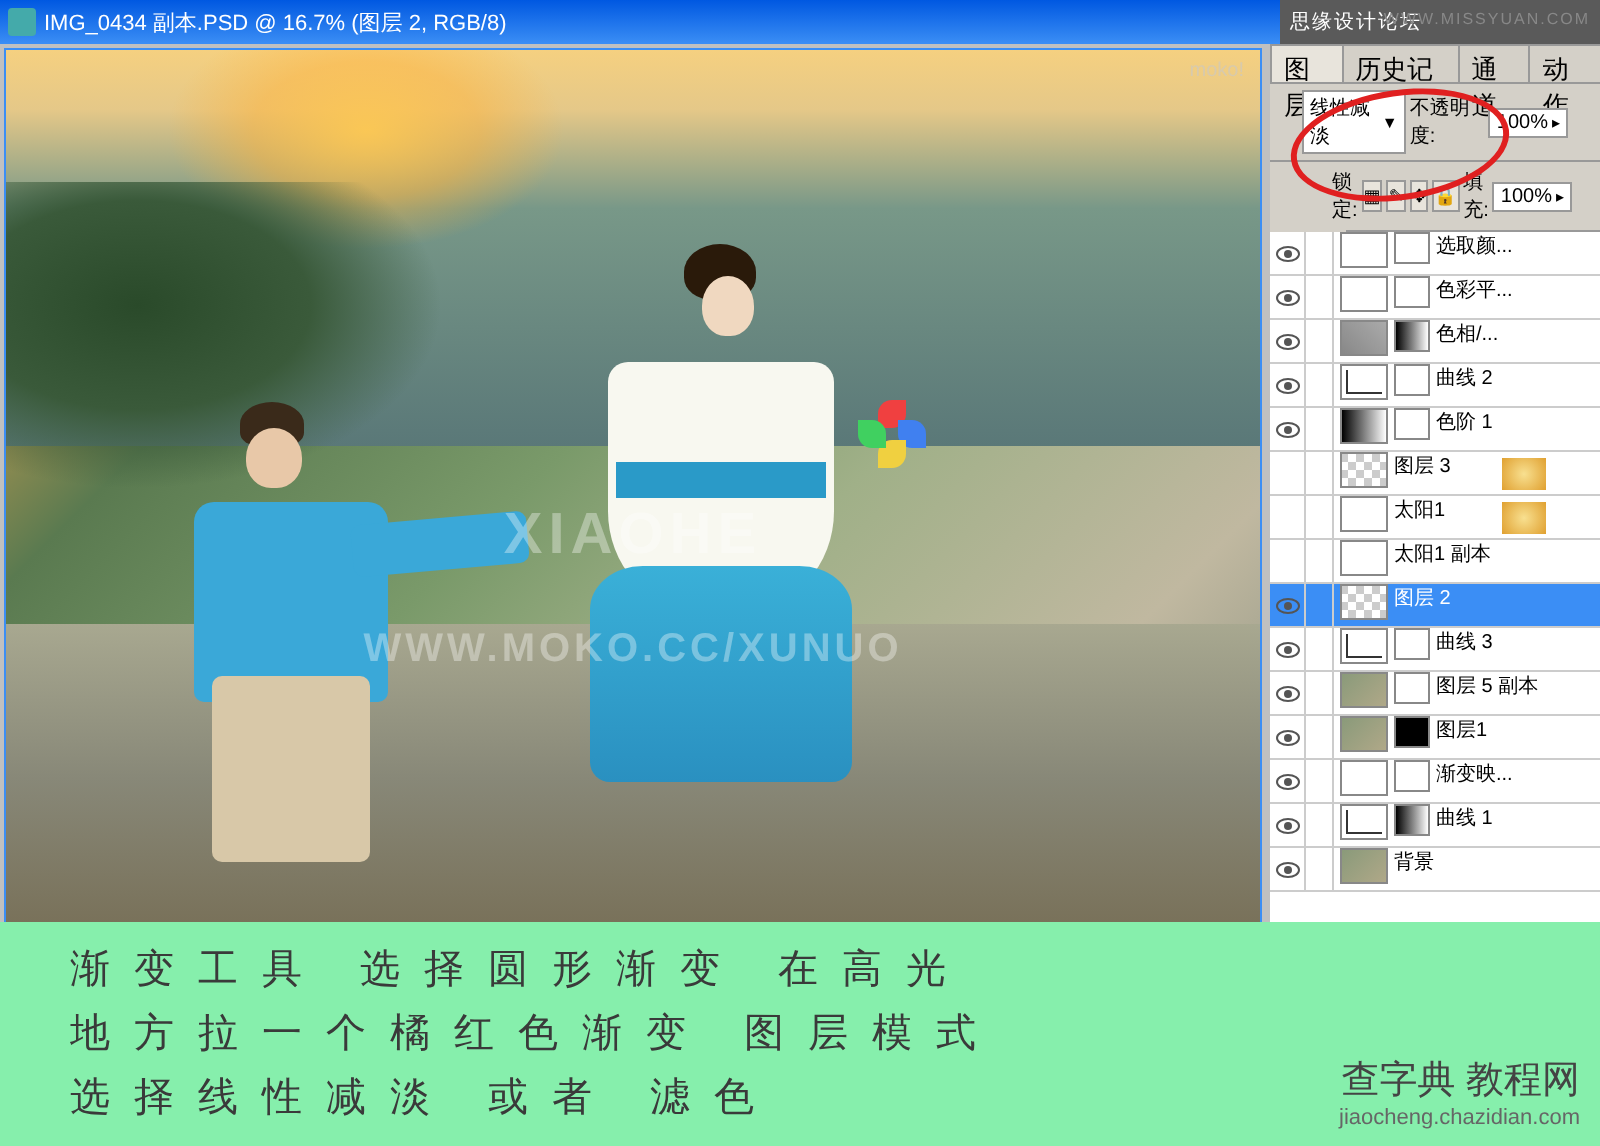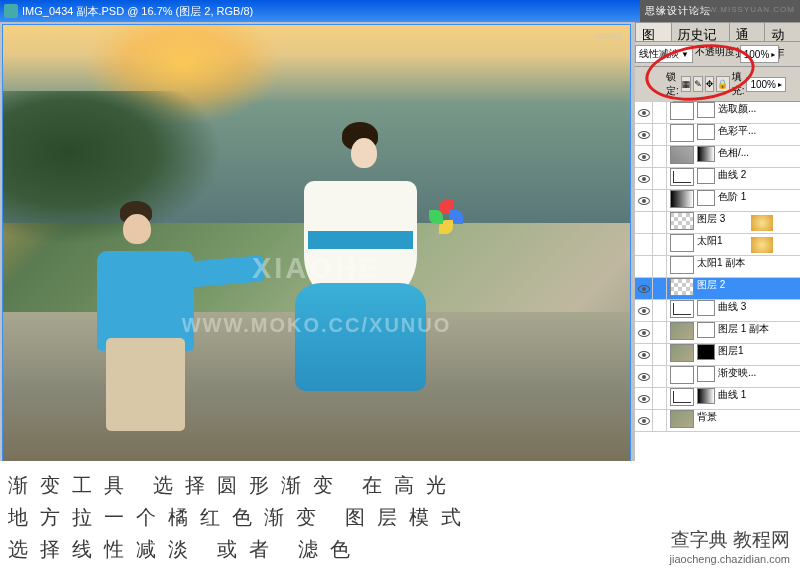--- a/index.html
+++ b/index.html
@@ -39,21 +39,21 @@
 .pinwheel div{position:absolute;width:14px;height:14px;border-radius:50% 0;}
 .pw1{background:#f04040;top:0;left:10px;}
 .pw2{background:#4080f0;top:10px;left:20px;transform:rotate(90deg);}
 .pw3{background:#f0d040;top:20px;left:10px;transform:rotate(180deg);}
 .pw4{background:#40d060;top:10px;left:0;transform:rotate(270deg);}
 .panels{width:165px;background:#d4d0c8;}
 .red-circle{position:absolute;top:45px;right:45px;width:110px;height:55px;border:3px solid #e02020;border-radius:50%;transform:rotate(-8deg);z-index:100;pointer-events:none;}
 .panel-tabs{display:flex;background:#d4d0c8;border-bottom:1px solid #999;font-size:13px;height:20px;}
 .panel-tab{padding:3px 6px;background:#d4d0c8;border:1px solid #999;border-bottom:none;margin-right:-1px;cursor:pointer;}
 .panel-tab.active{background:#e8e4dc;}
-.panel-controls{padding:3px 0;font-size:10px;display:flex;gap:2px;border-bottom:1px solid #999;}
+.panel-controls{padding:3px 16px;font-size:10px;display:flex;align-items:center;gap:2px;border-bottom:1px solid #999;}
 .dropdown{background:#fff;border:1px solid #999;padding:1px 3px;font-size:10px;display:flex;align-items:center;gap:2px;}
 .dropdown .arrow{font-size:8px;}
 .opacity-row{padding:3px 14px;font-size:10px;display:flex;align-items:center;justify-content:flex-end;gap:2px;border-bottom:1px solid #999;margin-left:38px;}
 .layer-icon-btn{width:16px;height:16px;border:1px solid #999;background:#e8e4dc;font-size:9px;display:flex;align-items:center;justify-content:center;}
 .layers-list{background:#fff;height:370px;overflow-y:auto;}
 .layer-row{display:flex;height:22px;border-bottom:1px solid #ccc;font-size:10px;}
 .layer-row.selected{background:#3b8ef5;color:#fff;}
 .eye-col{width:18px;display:flex;align-items:center;justify-content:center;border-right:1px solid #ccc;height:100%;}
 .eye{width:12px;height:8px;border:1px solid #555;border-radius:50%;position:relative;}
 .eye::after{content:"";position:absolute;top:1px;left:3px;width:4px;height:4px;background:#555;border-radius:50%;}
@@ -63,21 +63,21 @@
 .thumb-adj{width:100%;height:100%;background:#fff;position:relative;}
 .thumb-adj.curves::after{content:"";position:absolute;top:2px;left:2px;right:2px;bottom:2px;border-left:1px solid #333;border-bottom:1px solid #333;}
 .thumb-adj.hue{background:linear-gradient(45deg,#888 0%,#aaa 100%);}
 .thumb-adj.levels{background:linear-gradient(to right,#000,#fff);}
 .thumb-adj.checker{background:repeating-conic-gradient(#ccc 0% 25%,#fff 0% 50%) 50%/8px 8px;}
 .thumb-adj.sun{background:radial-gradient(circle,#f8e090,#e0a030);}
 .mask-thumb{width:18px;height:16px;border:1px solid #888;background:#fff;margin-right:3px;}
 .mask-thumb.black{background:#000;}
 .mask-thumb.grad{background:linear-gradient(to right,#000,#fff);}
 .layer-name{flex:1;white-space:nowrap;overflow:hidden;}
-.caption{position:absolute;bottom:0;left:0;width:100%;padding:8px 8px;background:#ffffff;}
+.caption{position:absolute;bottom:0;left:0;width:100%;padding:8px 35px;background:#86efac;}
 .caption-line{font-size:20px;color:#3a3a3a;letter-spacing:12px;line-height:1.6;font-family:"SimSun",serif;}
 .corner-mark{position:absolute;bottom:8px;right:10px;font-size:11px;color:#666;text-align:right;}
 .corner-mark .brand{font-size:19px;color:#444;}
 </style>
 </head>
 <body>
 
 <div class="titlebar">
   <div class="left">
     <div class="icon"></div>
@@ -261,21 +261,21 @@
         </div>
         <div class="layer-row">
           <div class="eye-col">
             <div class="eye"></div>
           </div>
           <div class="link-col"></div>
           <div class="thumb-col">
             <div class="thumb-img"></div>
           </div>
           <div class="mask-thumb white"></div>
-          <div class="layer-name">图层 1 副本</div>
+          <div class="layer-name">图层 5 副本</div>
         </div>
         <div class="layer-row">
           <div class="eye-col">
             <div class="eye"></div>
           </div>
           <div class="link-col"></div>
           <div class="thumb-col">
             <div class="thumb-img"></div>
           </div>
           <div class="mask-thumb black"></div>

